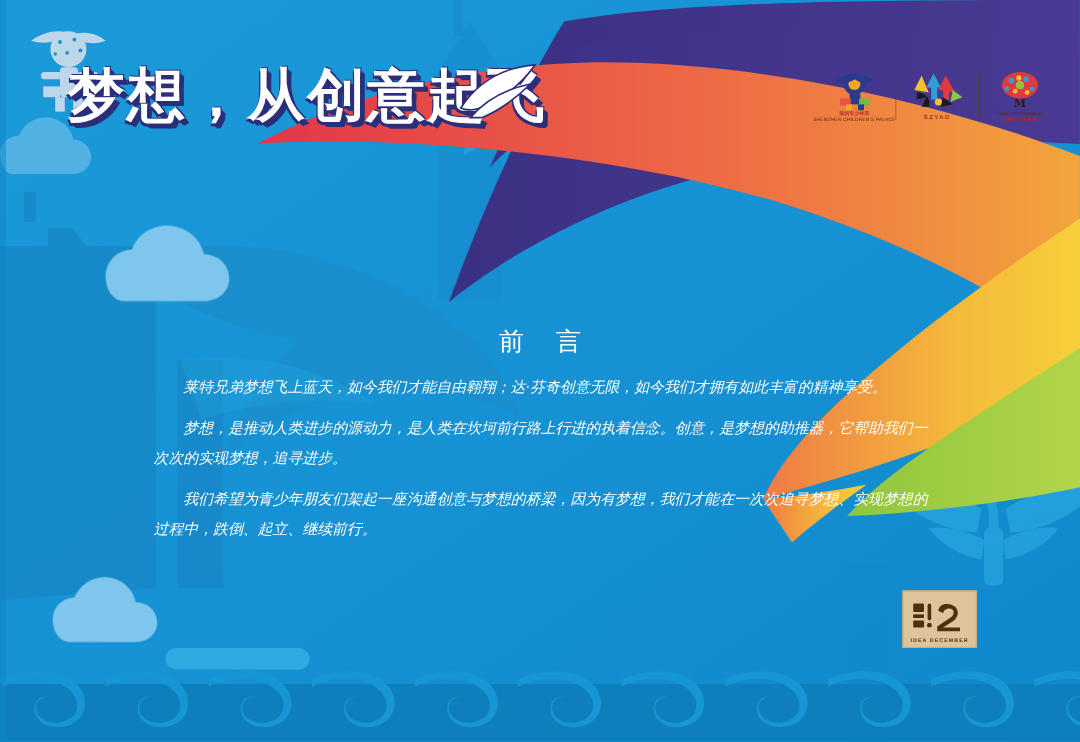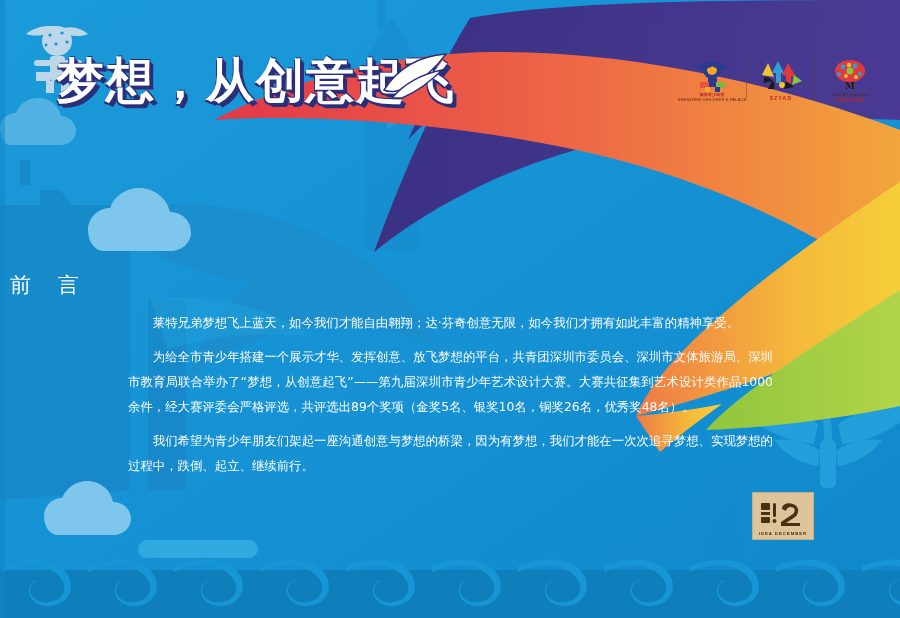--- a/index.html
+++ b/index.html
@@ -60,32 +60,32 @@
   #main-title{
     position:absolute;left:0;top:199px;width:900px;text-align:center;
     font-family:"DejaVu Sans","Liberation Sans",sans-serif;
     font-size:29px;font-weight:bold;color:#ffe800;letter-spacing:1px;
     text-shadow:2px 2px 0 #16407a,3px 3px 0 #16407a,-1px 1px 0 #16407a;
     white-space:nowrap;
   }
 
   
   #preface-heading{
-    position:absolute;left:0;top:271px;width:900px;text-align:left;
+    position:absolute;left:0;top:271px;width:900px;text-align:center;
     font-family:"DejaVu Sans","Liberation Sans",sans-serif;
     font-size:21px;color:#ffffff;letter-spacing:10px;
     text-indent:10px;font-weight:normal;
   }
   #body-copy{
     position:absolute;left:128px;top:310px;width:645px;
     font-family:"DejaVu Sans","Liberation Sans",sans-serif;
     font-size:12.4px;line-height:25px;color:#ffffff;
     text-align:justify;text-justify:inter-ideograph;
   }
-  #body-copy p{margin:0 0 9px 0;text-indent:2em;}
+  #body-copy p{margin:0 0 9px 0;text-indent:2em;font-style:italic;}
 
   
   #seal{
     position:absolute;left:752px;top:492px;width:60px;height:46px;
     background:#ddc49b;border:1px solid #c9ae82;
     display:flex;align-items:center;justify-content:center;
   }
   #seal .seal-text{
     position:absolute;bottom:3px;left:0;width:100%;text-align:center;
     font-size:4.4px;letter-spacing:.9px;color:#4a3210;font-weight:bold;
@@ -351,21 +351,21 @@
       <div class="logo-cap cap-dark">Yimei Art Education</div>
       <div class="logo-cap cap-red">艺梅红艺术教育</div>
     </div>
   </div>
 
 
   <div id="preface-heading">前 言</div>
 
   <div id="body-copy">
     <p>莱特兄弟梦想飞上蓝天，如今我们才能自由翱翔；达·芬奇创意无限，如今我们才拥有如此丰富的精神享受。</p>
-    <p>为给全市青少年搭建一个展示才华、发挥创意、放飞梦想的平台，共青团深圳市委员会、深圳市文体旅游局、深圳市教育局联合举办了“梦想，从创意起飞”——第九届深圳市青少年艺术设计大赛。大赛共征集到艺术设计类作品1000余件，经大赛评委会严格评选，共评选出89个奖项（金奖5名、银奖10名，铜奖26名，优秀奖48名）。</p>
+    <p>梦想，是推动人类进步的源动力，是人类在坎坷前行路上行进的执着信念。创意，是梦想的助推器，它帮助我们一次次的实现梦想，追寻进步。</p>
     <p>我们希望为青少年朋友们架起一座沟通创意与梦想的桥梁，因为有梦想，我们才能在一次次追寻梦想、实现梦想的过程中，跌倒、起立、继续前行。</p>
   </div>
 
   <div id="seal">
     <svg width="48" height="30" viewBox="0 0 48 30">
       <g fill="#4a3210">
         <rect x="2" y="2" width="9" height="7" rx="1"></rect>
         <rect x="2" y="11" width="9" height="3"></rect>
         <rect x="2" y="16" width="9" height="6" rx="1"></rect>
         <rect x="14" y="2" width="3" height="14" rx="1.5"></rect>

